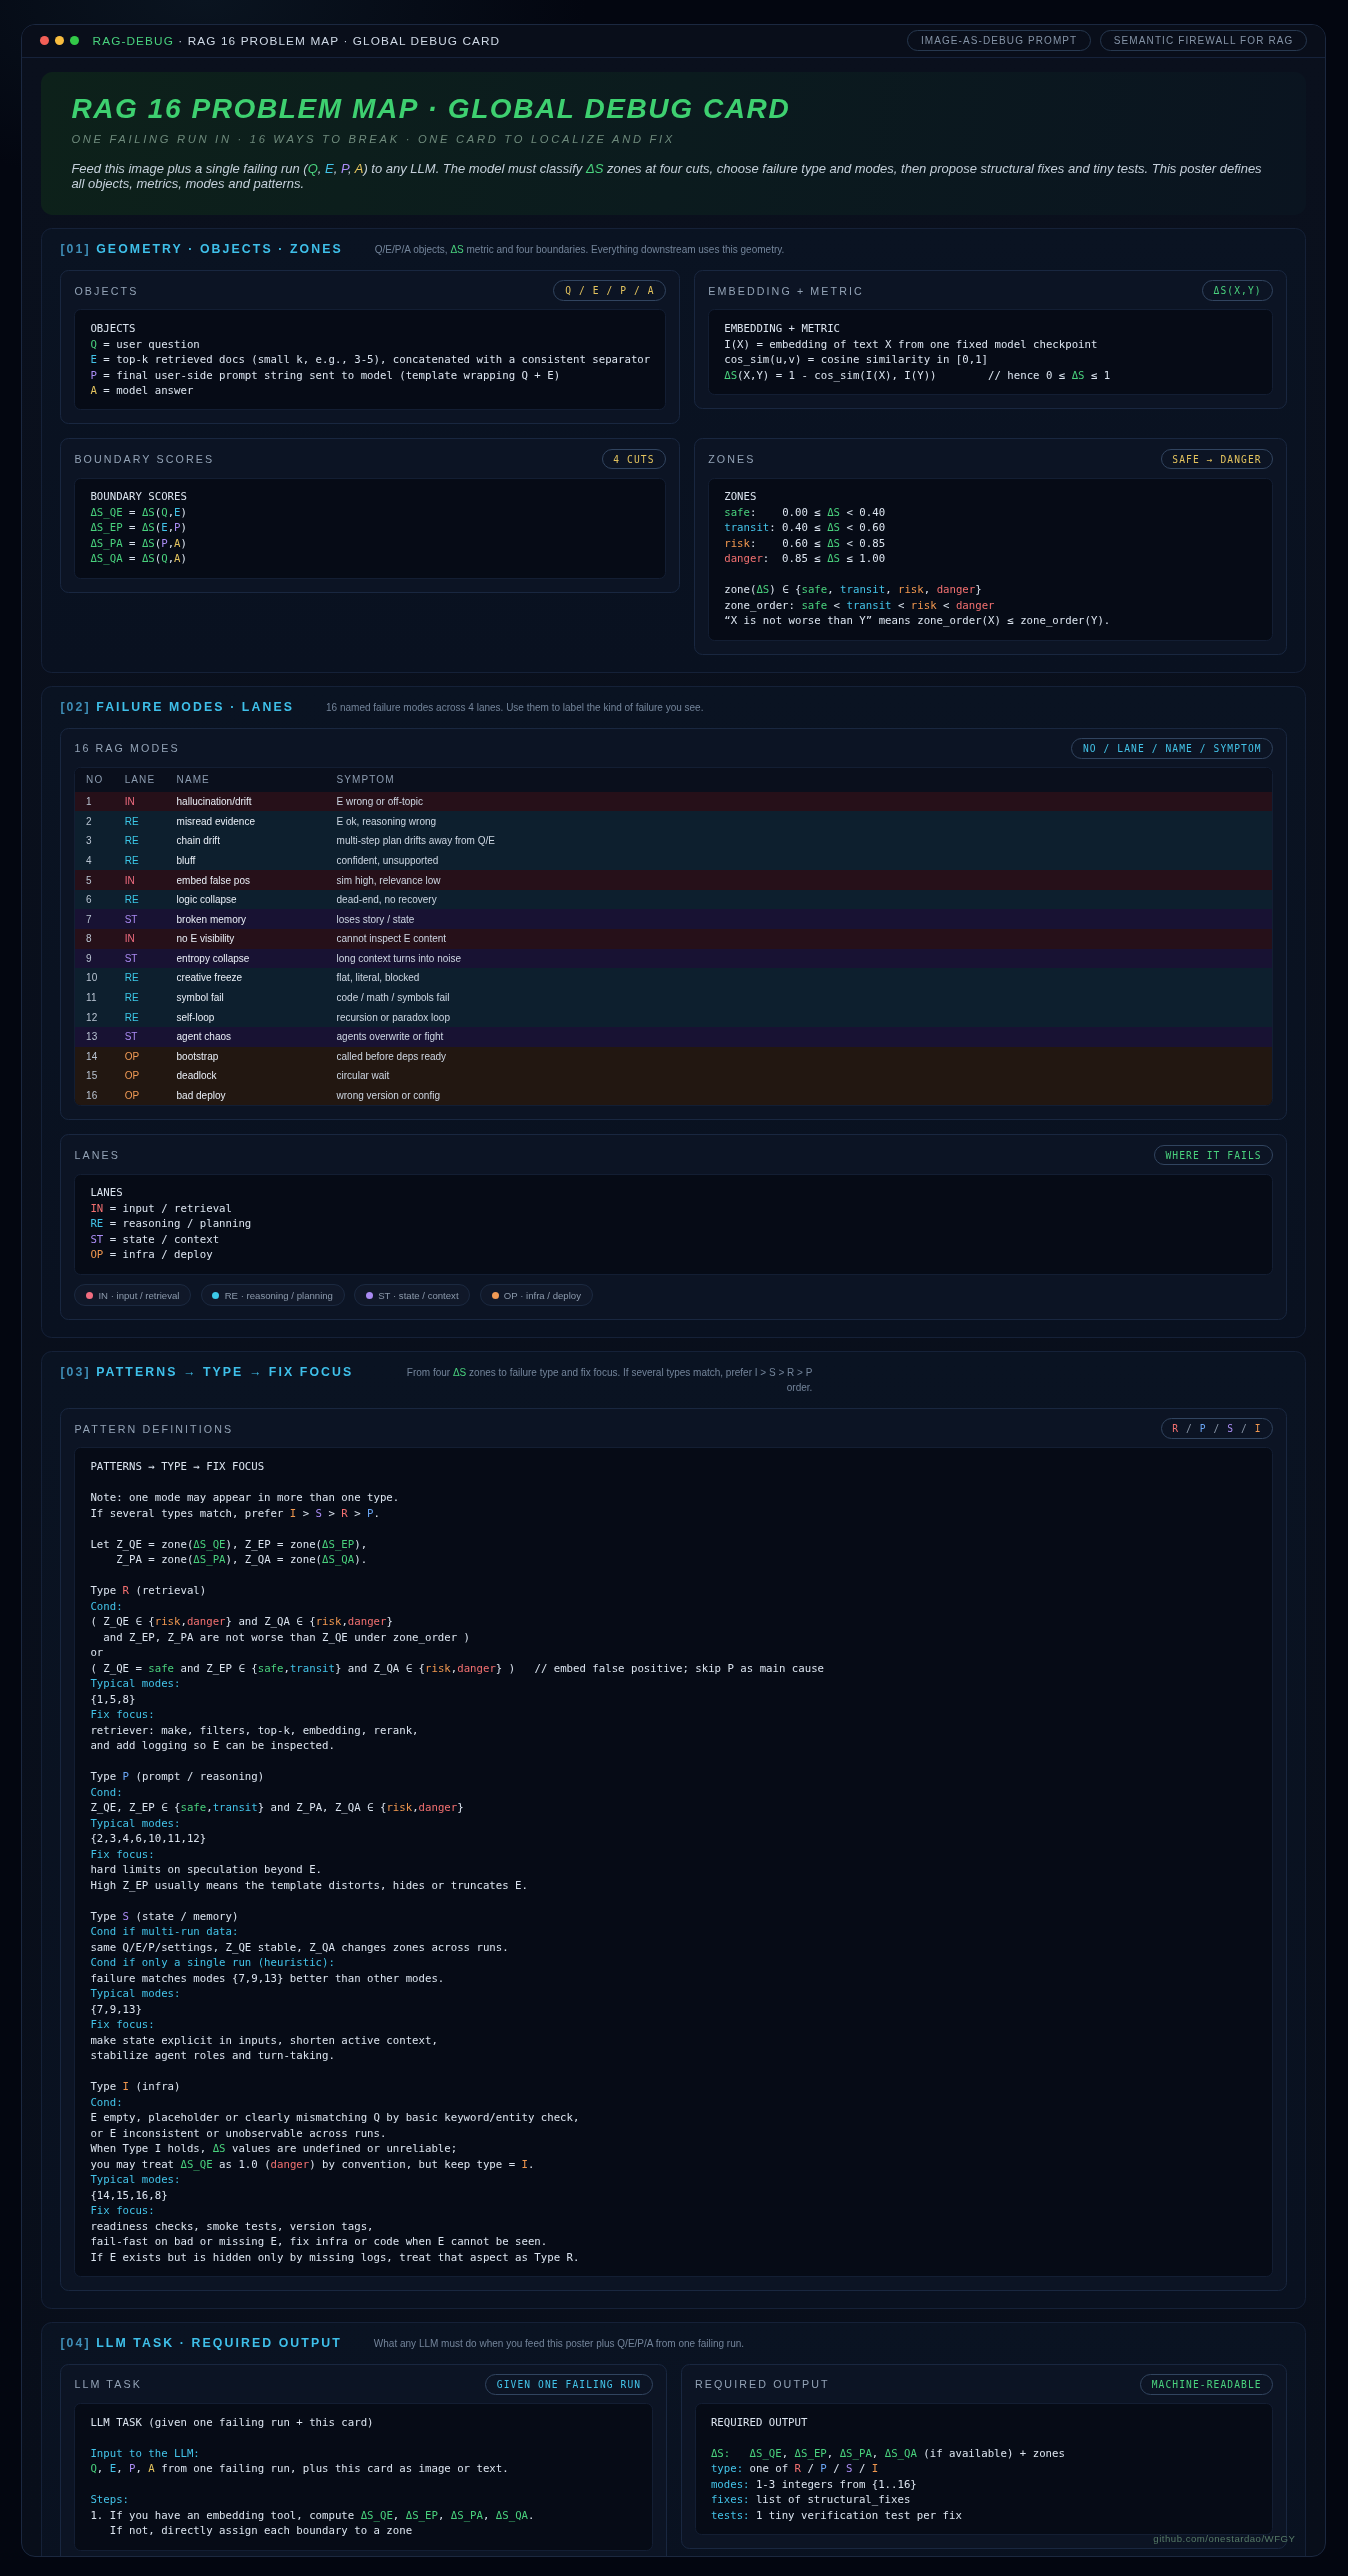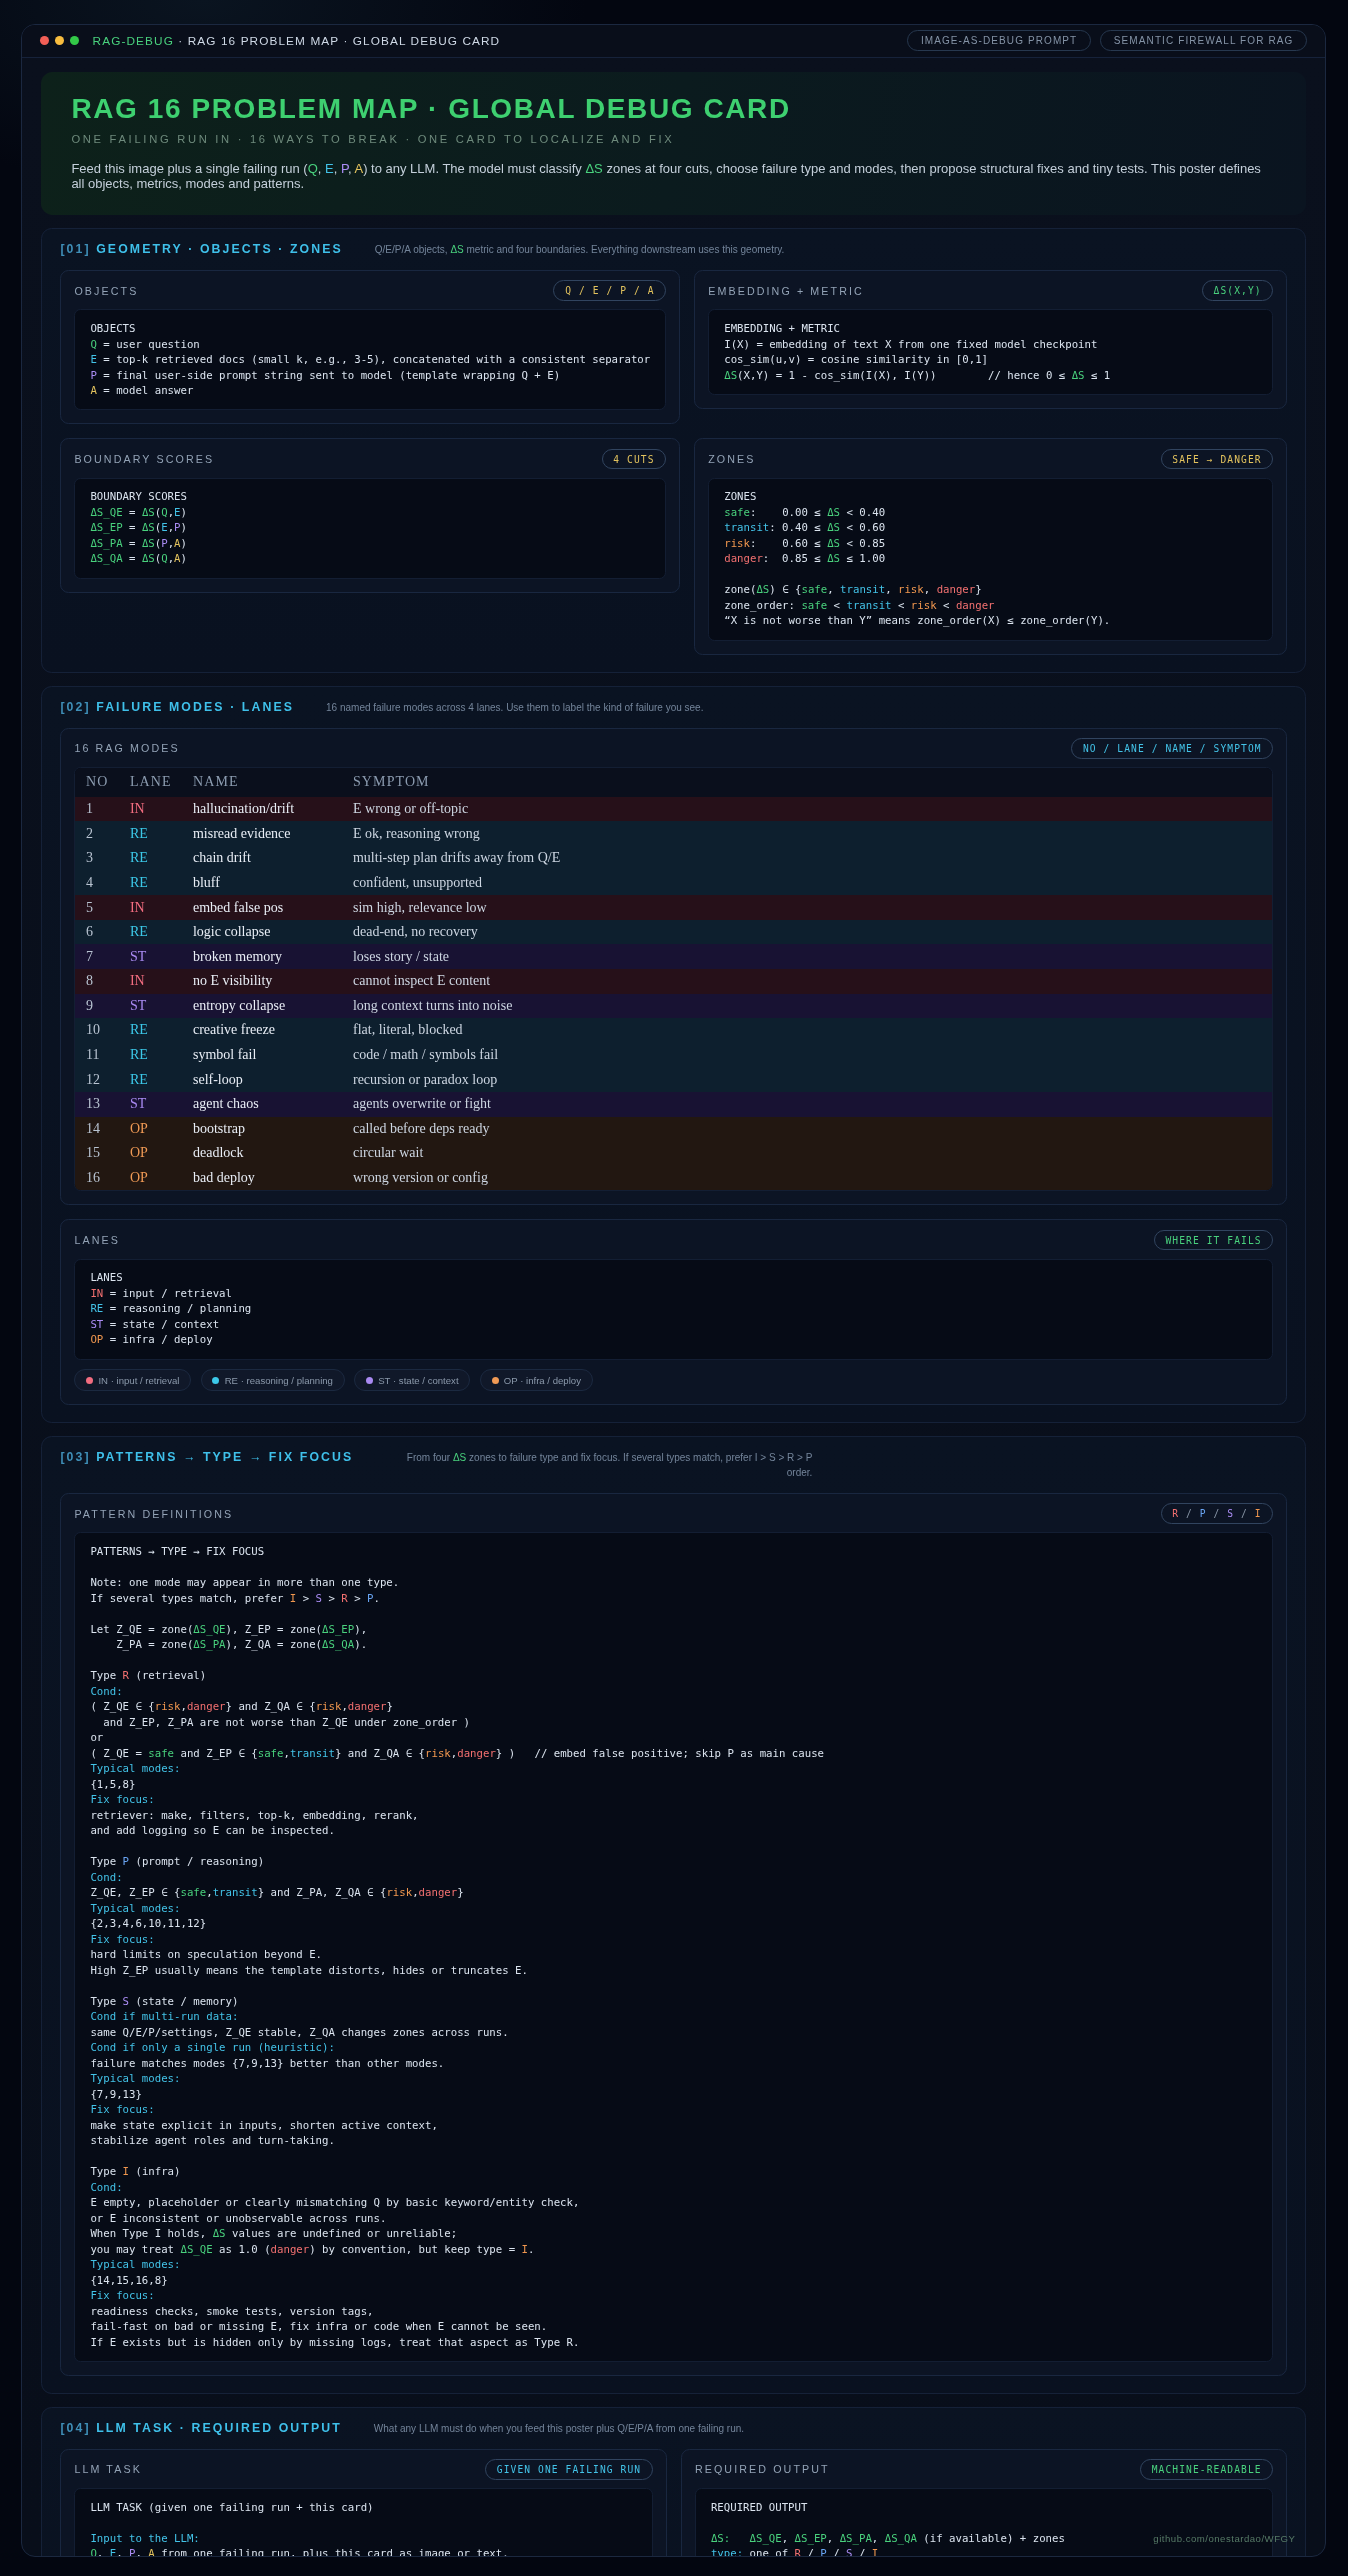--- a/index.html
+++ b/index.html
@@ -15,21 +15,21 @@
   .dot { width:9px; height:9px; border-radius:50%; margin-right:5.9px; }
   .d-red{background:#f35f57;} .d-yel{background:#f8bd3f;} .d-grn{background:#33c948;}
   .tb-title { margin-left:7.5px; font-size:11.8px; letter-spacing:1.1px; color:#cfd9e6; white-space:nowrap; }
   .tb-app { color:#49d17d; }
   .tb-pills { margin-left:auto; display:flex; gap:8.5px; }
   .tb-pill { border:0.5px solid #27384f; border-radius:534px; padding:4.3px 13px;
     font-size:10px; letter-spacing:1.1px; color:#8493a6; white-space:nowrap; }
   .card-body { padding:14px 19px 16px; }
   
   .hero { background:linear-gradient(100deg,#0d211a 0%, #0b1b1e 50%, #0a1420 100%);
-    border-radius:11.8px; padding:21.4px 30px 23.5px; }
+    border-radius:11.8px; padding:21.4px 30px 23.5px;font-style:italic; }
   .hero-title { color:#3ed070; font-size:28px; font-weight:bold; letter-spacing:1.6px; }
   .hero-sub { margin-top:8.5px; color:#6e8a7c; font-size:11.2px; letter-spacing:2.7px; }
   .hero-intro { margin-top:16px; font-size:13px; color:#c4cfda; }
   
   .section { margin-top:13px; border:0.5px solid #152138; border-radius:10.7px;
     background:linear-gradient(180deg,#0a1322 0%, #091120 100%); padding:13px 18px 17px; }
   .sec-head { display:flex; justify-content:flex-start; align-items:flex-start; margin-bottom:13px; gap:32px; }
   .sec-title { color:#3fc0ea; font-size:12.3px; font-weight:bold; letter-spacing:2.1px; white-space:nowrap; }
   .sec-id { color:#3f8fb8; }
   .sec-note { color:#73849a; font-size:10px; text-align:right; max-width:427px; line-height:1.5; }
@@ -43,21 +43,21 @@
     letter-spacing:1.1px; font-family:"DejaVu Sans Mono",monospace; white-space:nowrap; }
   .codeblock { background:#060b16; border:0.5px solid #131e33; border-radius:6.4px;
     padding:10.7px 15px; font-family:"DejaVu Sans Mono",monospace; font-size:10.7px;
     line-height:15.5px; color:#dbe4ef; overflow:hidden; }
   .codeblock .cl { white-space:pre; min-height:15.5px; }
   
   .c-g{color:#49d17d;} .c-cy{color:#43c3e8;} .c-bl{color:#6aa6f5;} .c-pu{color:#ab8df5;}
   .c-ye{color:#e3c35e;} .c-or{color:#f0974f;} .c-re{color:#f27070;} .c-gr{color:#8a97a8;}
   
   .table-wrap { border:0.5px solid #131e33; border-radius:6.4px; overflow:hidden; background:#060b16; }
-  table { width:100%; border-collapse:collapse; font-family:Liberation Serif, serif; font-size:14px; }
+  table { width:100%; border-collapse:collapse; font-family:Liberation Sans, sans-serif; font-size:10px; }
   thead th { text-align:left; color:#8c9cb0; font-weight:normal; letter-spacing:1.1px;
     padding:6.4px 10.7px; background:#0a0f1c; }
   th.col-no{width:37px;} th.col-lane{width:48px;} th.col-name{width:160px;}
   tbody td { padding:4.3px 10.7px; }
   td.col-no{ color:#b9c4d2; } td.col-name{ color:#e9eef6; } td.col-symptom{ color:#cdd6e2;margin-top:48px; }
   tr.lane-in { background:#261019; } tr.lane-in td.col-lane{ color:#f26d80; }
   tr.lane-re { background:#0d1f2e; } tr.lane-re td.col-lane{ color:#3cc8e8; }
   tr.lane-st { background:#181233; } tr.lane-st td.col-lane{ color:#a98af2; }
   tr.lane-op { background:#221711; } tr.lane-op td.col-lane{ color:#f09a55; }
   

